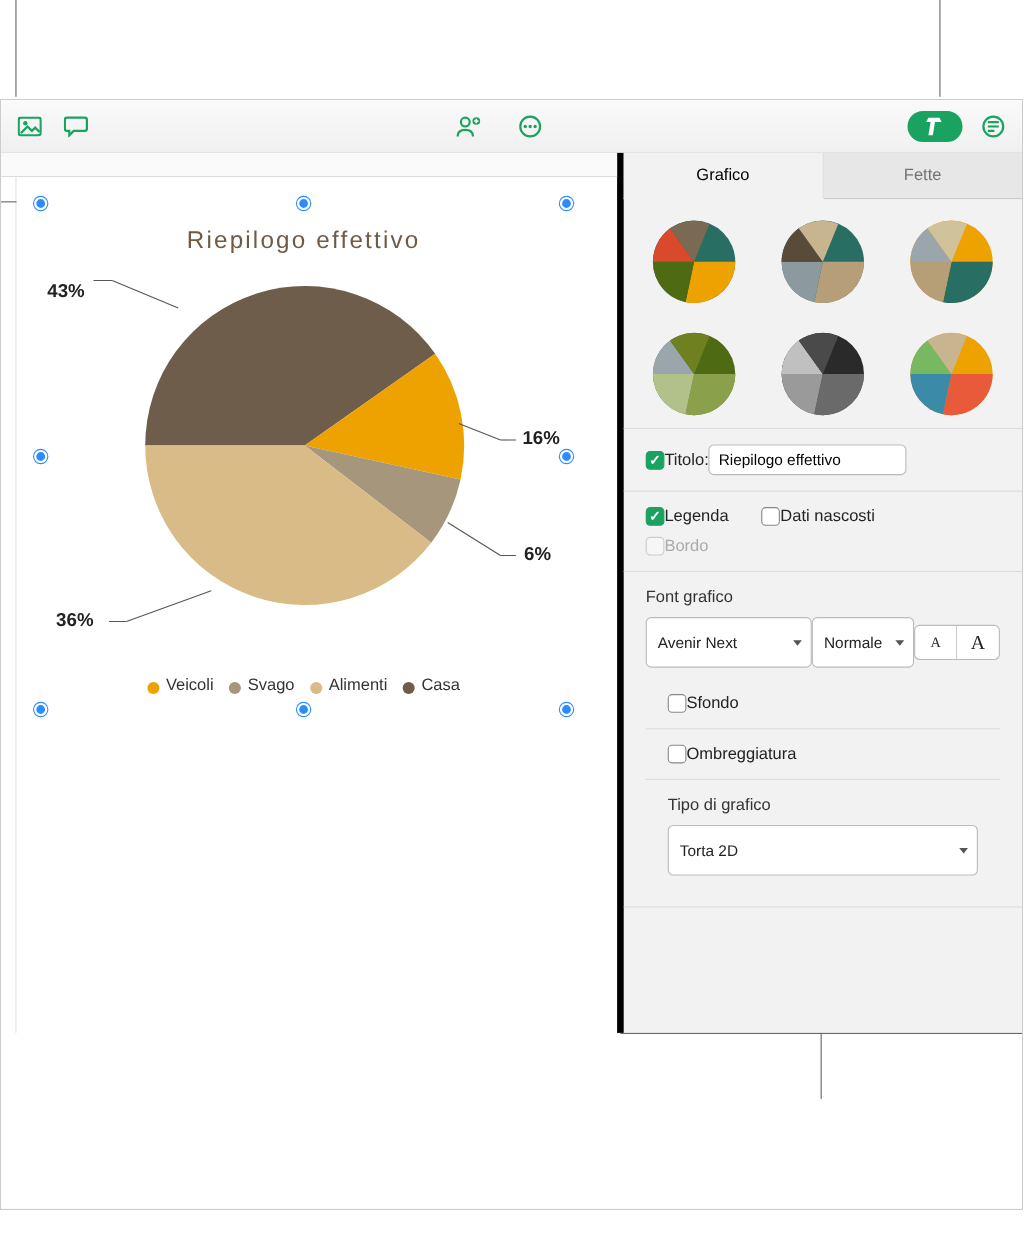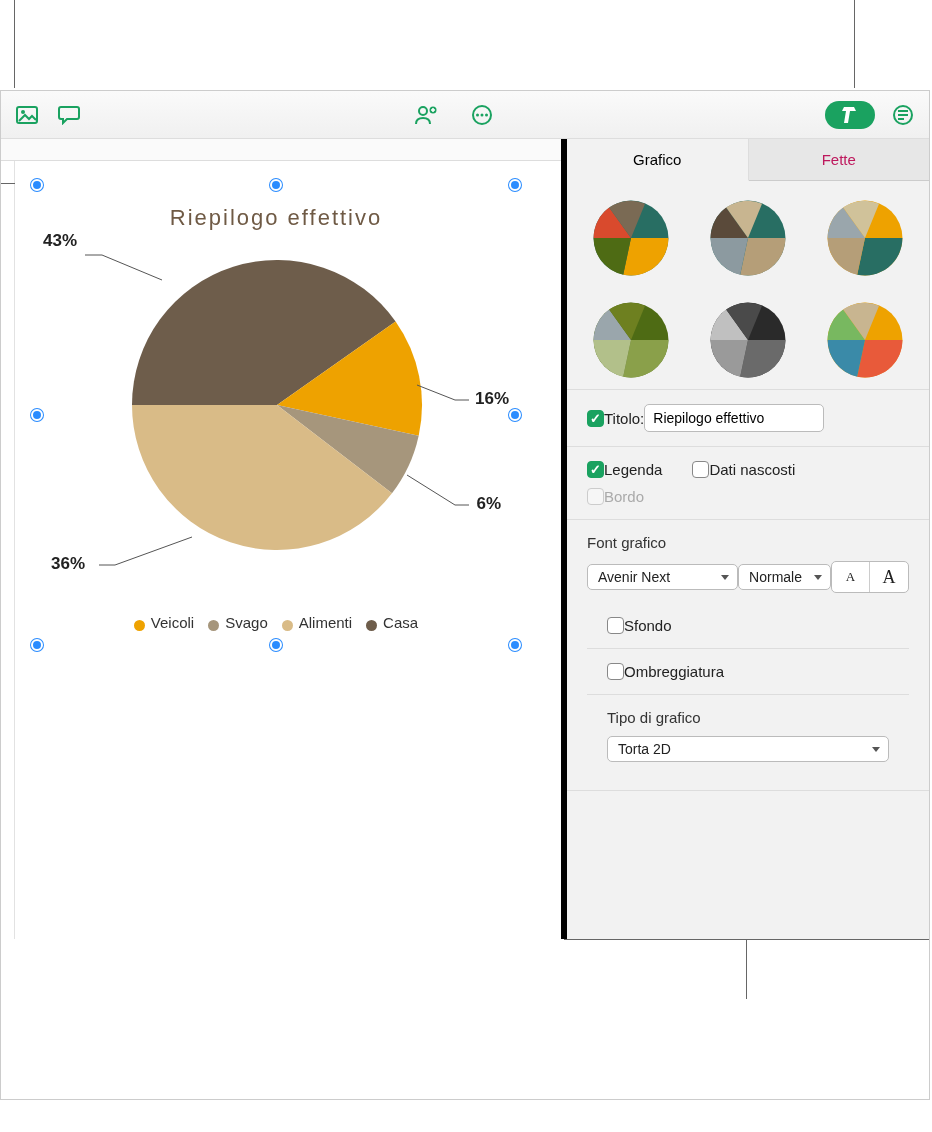--- a/index.html
+++ b/index.html
@@ -23,39 +23,39 @@
   .chart-title { position:absolute; top: 20px; width:100%; text-align:center; color:#6f5a45; font-size: 22px; letter-spacing: 2px; font-weight: 500; }
   .pie-wrap { position:absolute; top: 70px; left: 90px; }
   .lbl { position:absolute; font-weight: 700; font-size: 17px; color:#222; }
   .leader { stroke:#555; stroke-width:1; }
   .legend { position:absolute; bottom: 14px; width: 100%; display:flex; gap: 14px; justify-content:center; font-size: 15px; color:#333; }
   .legend span { display:flex; align-items:flex-end; gap: 6px; }
   .dot { width:11px; height:11px; border-radius:50%; display:inline-block; }
 
   .inspector { width: 368px; border-left: 6px solid #000000; background: #f2f2f2; display:flex; flex-direction: column; }
   .tabs { display:flex; height: 42px; }
-  .tab { flex:1; display:flex; align-items:center; justify-content:center; font-size:15px; color:#be185d; border-bottom:1px solid #ccc; border-right:1px solid #ddd; background:#e7e7e7; }
+  .tab { flex:1; display:flex; align-items:center; justify-content:center; font-size:15px; color:#737373; border-bottom:1px solid #ccc; border-right:1px solid #ddd; background:#e7e7e7; }
   .tab.active { background:#f2f2f2; color:#000; border-bottom:1px solid #f2f2f2; font-weight:500; }
   .tab:last-child { border-right:none; }
 
   .styles-grid { display:grid; grid-template-columns: repeat(3,1fr); padding: 18px 20px 10px; gap: 24px 30px; border-bottom:1px solid #ddd; }
   .style-thumb { width: 78px; height: 78px; margin: 0 auto; cursor:pointer; }
 
   .section { padding: 14px 20px; border-bottom: 1px solid #ddd; font-size: 14px; color:#222; }
   .sec-title { font-size: 15px; margin-bottom: 10px; color:#333; }
   .row { display:flex; align-items:center; gap: 0; margin-bottom: 10px; }
   .row:last-child { margin-bottom: 0; }
   .checkbox { width:17px; height:17px; border:1.5px solid #888; border-radius:4px; display:inline-flex; align-items:center; justify-content:center; background:#fff; flex-shrink:0; }
   .checkbox.on { background:#1aa260; border-color:#1aa260; }
   .checkbox.on::after { content:"✓"; color:#fff; font-size:13px; font-weight:700; }
   .checkbox.disabled { border-color:#ccc; background:#f6f6f6; }
   .chk-label { font-size:15px; }
   .chk-label.disabled { color:#aaa; }
   .text-input { flex:1; height:28px; border:1px solid #bbb; border-radius:5px; background:#fff; padding: 0 8px; font-size:14px; }
-  .select { position:relative; height:26px; border:1px solid #bbb; border-radius:5px; background:#fff; display:flex; align-items:center; padding: 0 28px 0 10px; font-size:14px; flex:1; }
+  .select { position:relative; height:46px; border:1px solid #bbb; border-radius:5px; background:#fff; display:flex; align-items:center; padding: 0 28px 0 10px; font-size:14px; flex:1; }
   .select::after { content:""; position:absolute; right:8px; width:0;height:0; border-left:4px solid transparent; border-right:4px solid transparent; border-top:5px solid #555; }
   .font-size-btns { display:flex; border:1px solid #bbb; border-radius:5px; overflow:hidden; background:#fff; }
   .font-size-btns div { width:38px; height:30px; display:flex; align-items:center; justify-content:center; font-family: Georgia, serif; }
   .font-size-btns div:first-child { border-right:1px solid #ccc; font-size:13px; }
   .font-size-btns div:last-child { font-size:18px; }
   .callout-line { position:absolute; background:#666; }
 </style>
 </head>
 <body>
 
@@ -145,21 +145,21 @@
             <line class="leader" x1="125" y1="95" x2="65" y2="70"></line>
               <line class="leader" x1="65" y1="70" x2="48" y2="70"></line>
             <line class="leader" x1="380" y1="200" x2="418" y2="215"></line>
               <line class="leader" x1="418" y1="215" x2="432" y2="215"></line>
             <line class="leader" x1="370" y1="290" x2="418" y2="320"></line>
               <line class="leader" x1="418" y1="320" x2="432" y2="320"></line>
             <line class="leader" x1="155" y1="352" x2="78" y2="380"></line>
               <line class="leader" x1="78" y1="380" x2="62" y2="380"></line>
           </svg>
 
-          <div class="lbl" style="left:6px; top:46px;">43%</div>
+          <div class="lbl" style="left:6px; top:70px;">43%</div>
           <div class="lbl" style="right:6px; top:204px;">16%</div>
           <div class="lbl" style="right:14px; top:309px;">6%</div>
           <div class="lbl" style="left:14px; top:369px;">36%</div>
 
           <div class="legend">
             <span>
                 <i class="dot" style="background:#eea200"></i>
                 <span>Veicoli</span>
               </span>
             <span>

